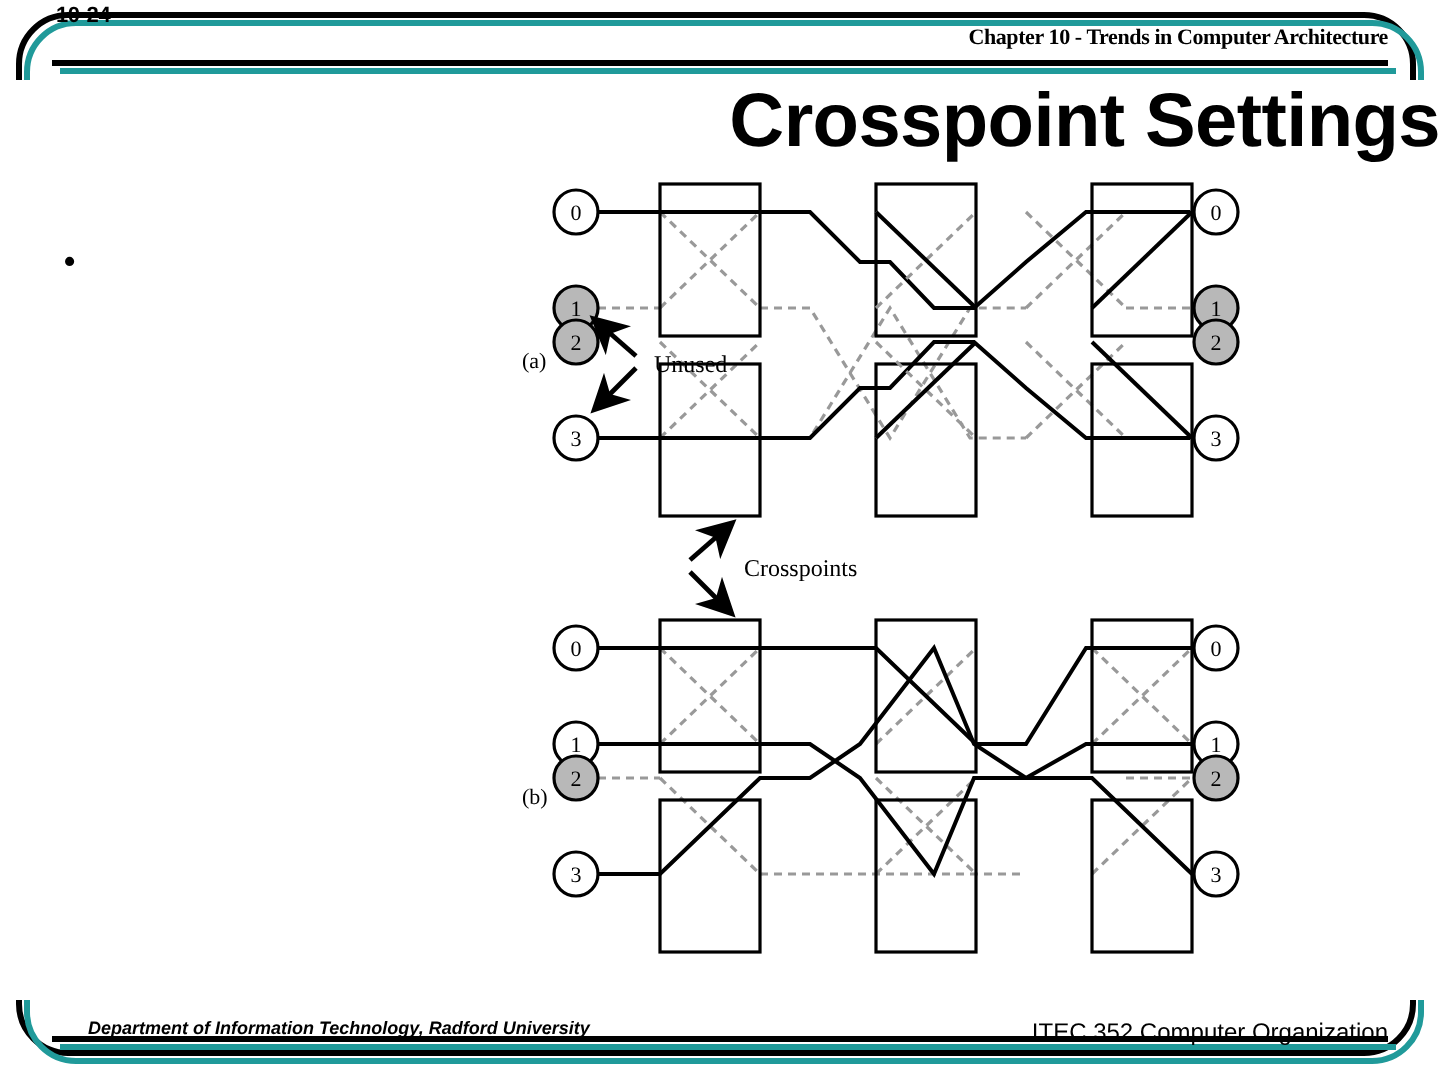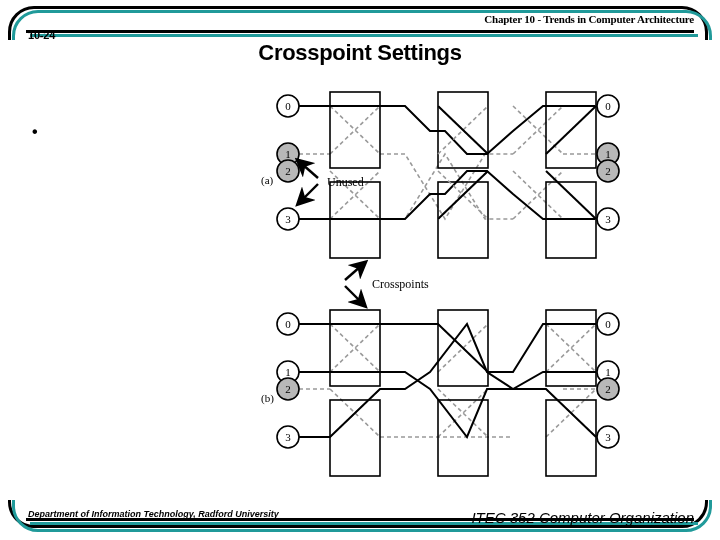--- a/index.html
+++ b/index.html
@@ -21,34 +21,34 @@
   }
   
   .frame-mask-mid-l{position:absolute;left:4px;top:40px;width:16px;height:460px;background:#ffffff;}
   .frame-mask-mid-r{position:absolute;left:700px;top:40px;width:20px;height:460px;background:#ffffff;}
 
   
   .hdr-rule-black{position:absolute;left:26px;top:30px;width:668px;height:3px;background:#000;}
   .hdr-rule-teal{position:absolute;left:30px;top:34px;width:668px;height:3px;background:#209a9a;}
 
   .page-num{
-    position:absolute;left:28px;top:29px;
+    position:absolute;left:28px;top:2px;
     font-size:11px;font-weight:bold;color:#000;letter-spacing:-0.2px;
   }
   .hdr-right{
     position:absolute;right:26px;top:13px;
     font-size:11px;font-weight:bold;color:#000;letter-spacing:-0.2px;
     white-space:nowrap;
     font-family:Liberation Serif, serif;
   }
 
   
   .title{
-    position:absolute;left:0;top:40px;width:720px;text-align:center;
-    font-size:22px;font-weight:bold;color:#000;letter-spacing:-0.3px;
+    position:absolute;left:0;top:40px;width:720px;text-align:right;
+    font-size:38px;font-weight:bold;color:#000;letter-spacing:-0.3px;
   }
 
   
   .body-list{
     position:absolute;left:24px;top:122px;width:230px;
     margin:0;padding:0;list-style:none;
   }
   .body-list li{
     position:relative;padding-left:26px;
     font-size:16px;font-weight:bold;line-height:1.42;color:#000;
@@ -58,26 +58,26 @@
   }
 
   
   .figure{position:absolute;left:255px;top:84px;width:410px;height:400px;}
   .figure svg{display:block;}
 
   
   .ftr-rule-black{position:absolute;left:26px;top:518px;width:668px;height:3px;background:#000;}
   .ftr-rule-teal{position:absolute;left:30px;top:522px;width:668px;height:3px;background:#209a9a;}
   .ftr-left{
-    position:absolute;left:28px;top:509px;
+    position:absolute;left:44px;top:509px;
     font-size:9px;font-style:italic;font-weight:bold;color:#000;white-space:nowrap;
   }
   .ftr-right{
     position:absolute;right:26px;top:509px;
-    font-size:15px;color:#000;white-space:nowrap;font-style:italic;
+    font-size:12px;color:#000;white-space:nowrap;
   }
 </style>
 </head>
 <body>
 
 <div class="slide">
 
   <div class="frame-black"></div>
   <div class="frame-teal"></div>
   <div class="frame-mask-mid-l"></div>

